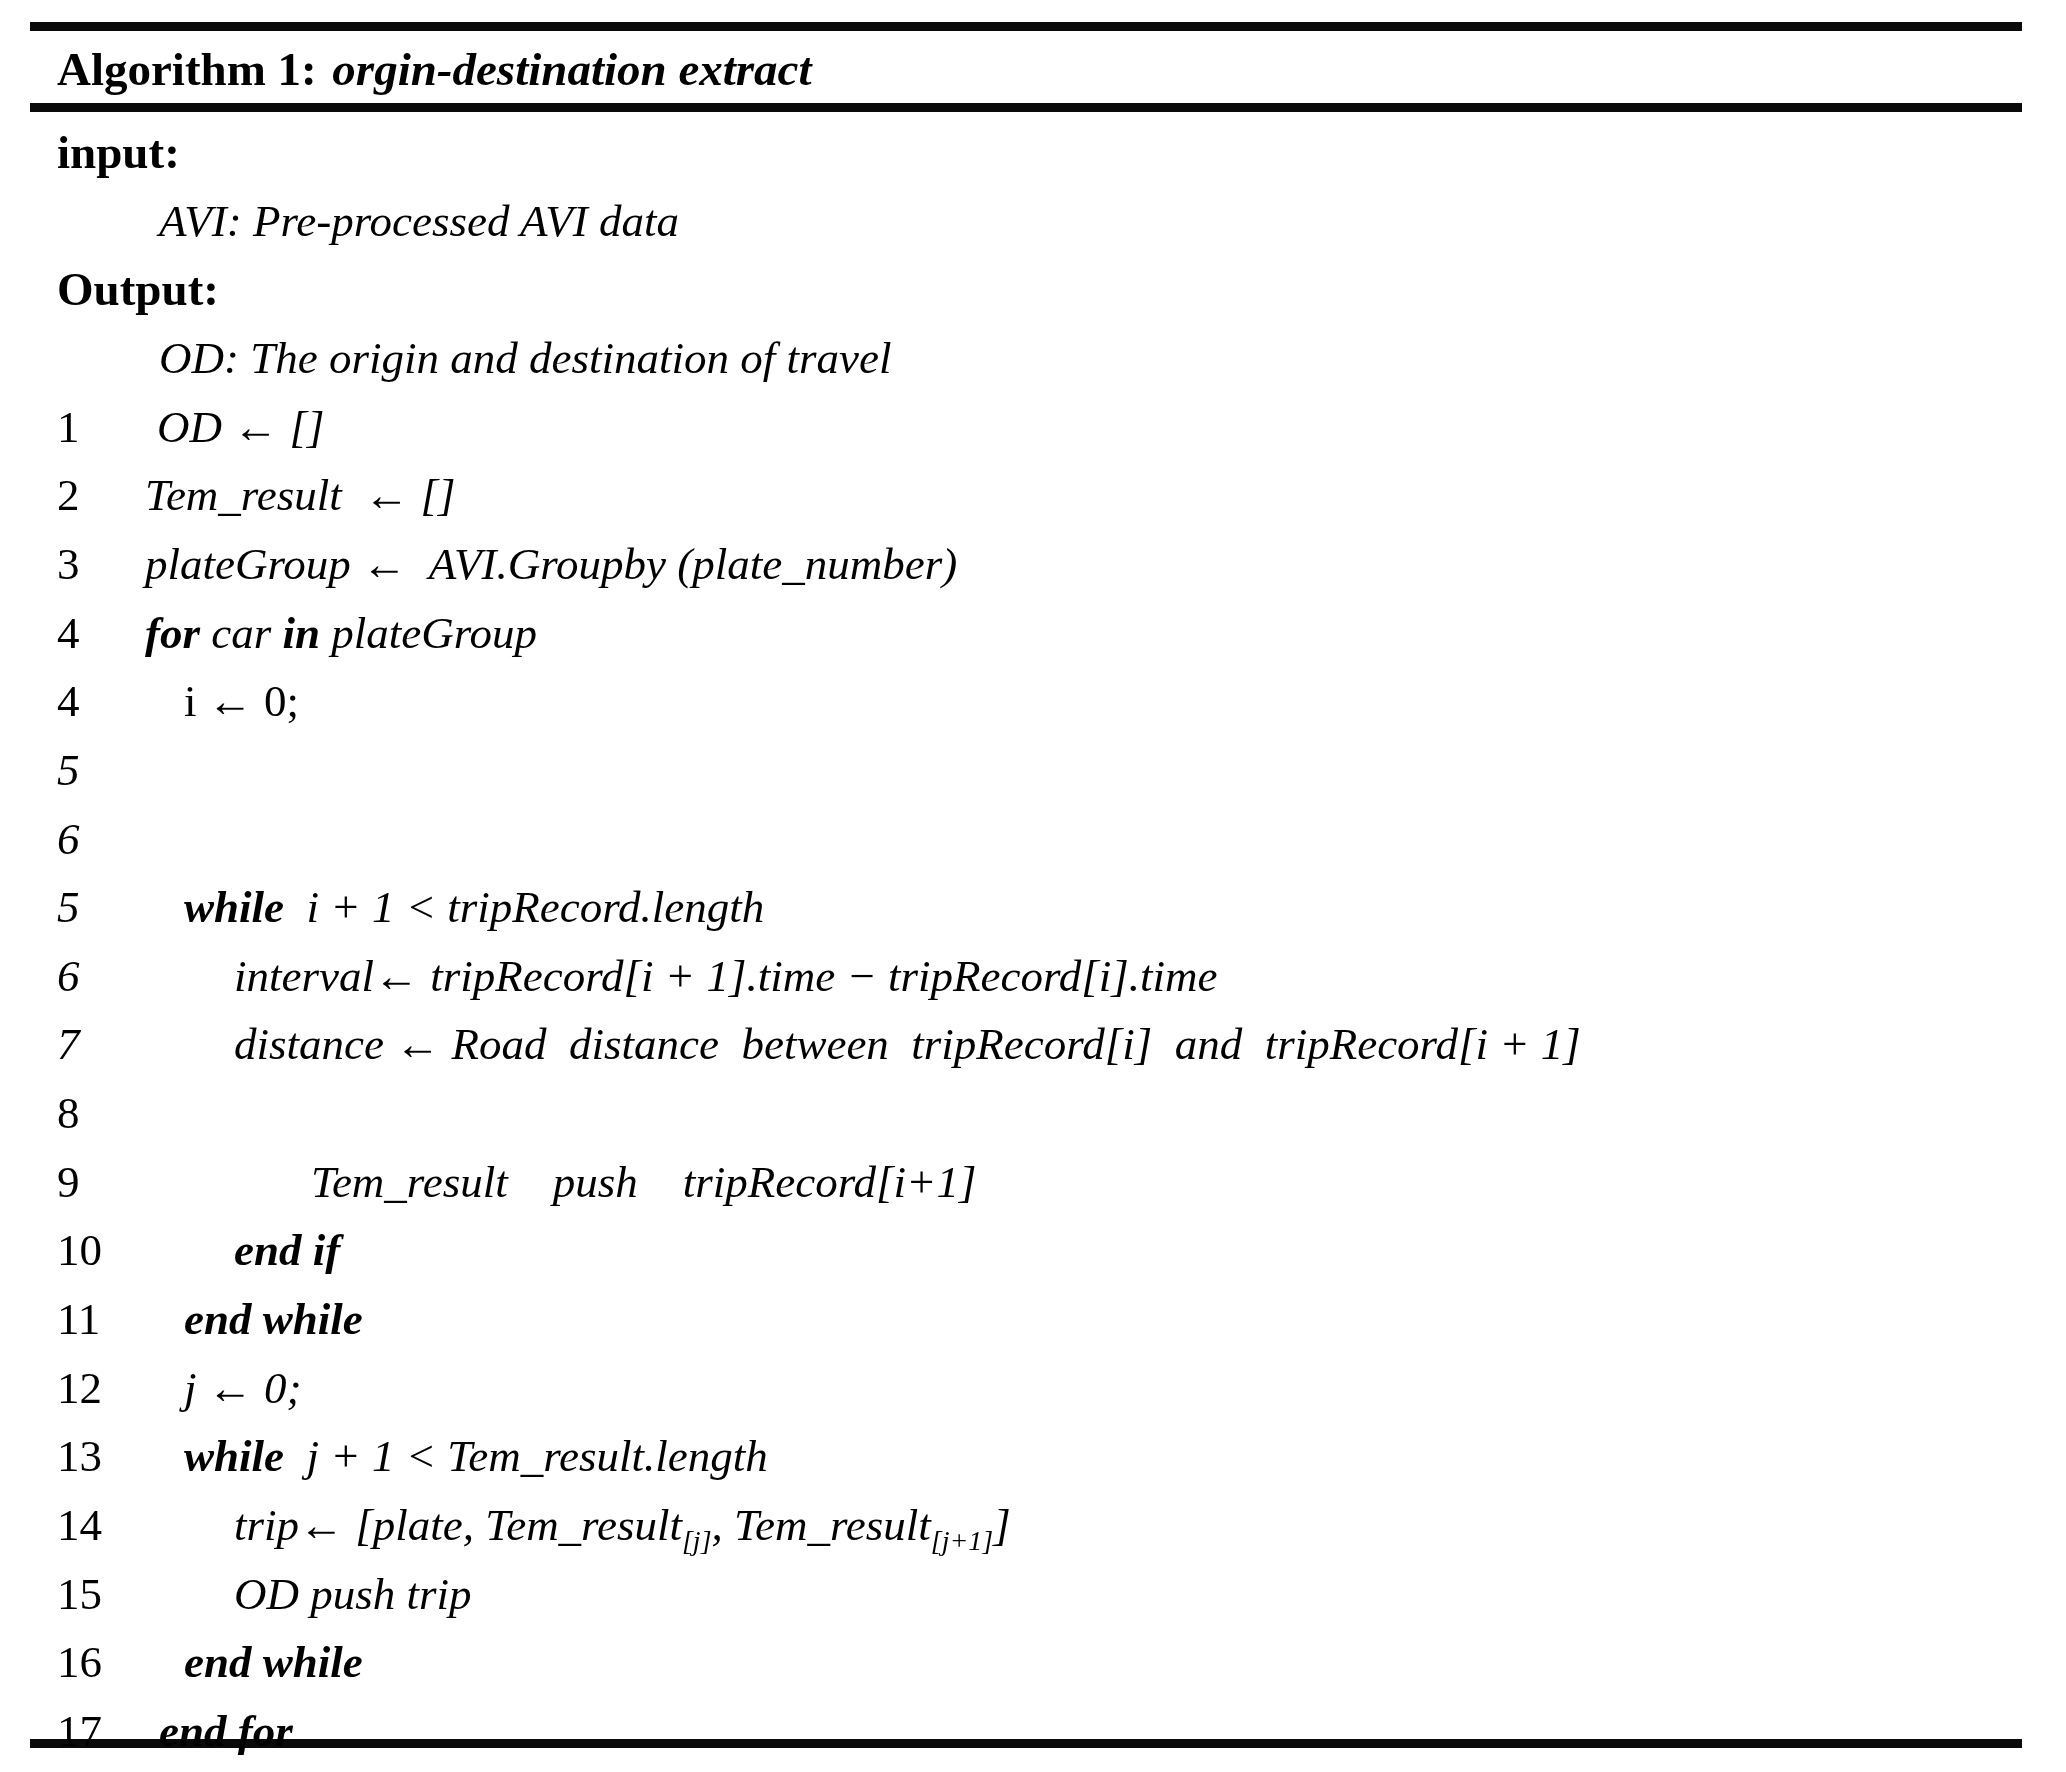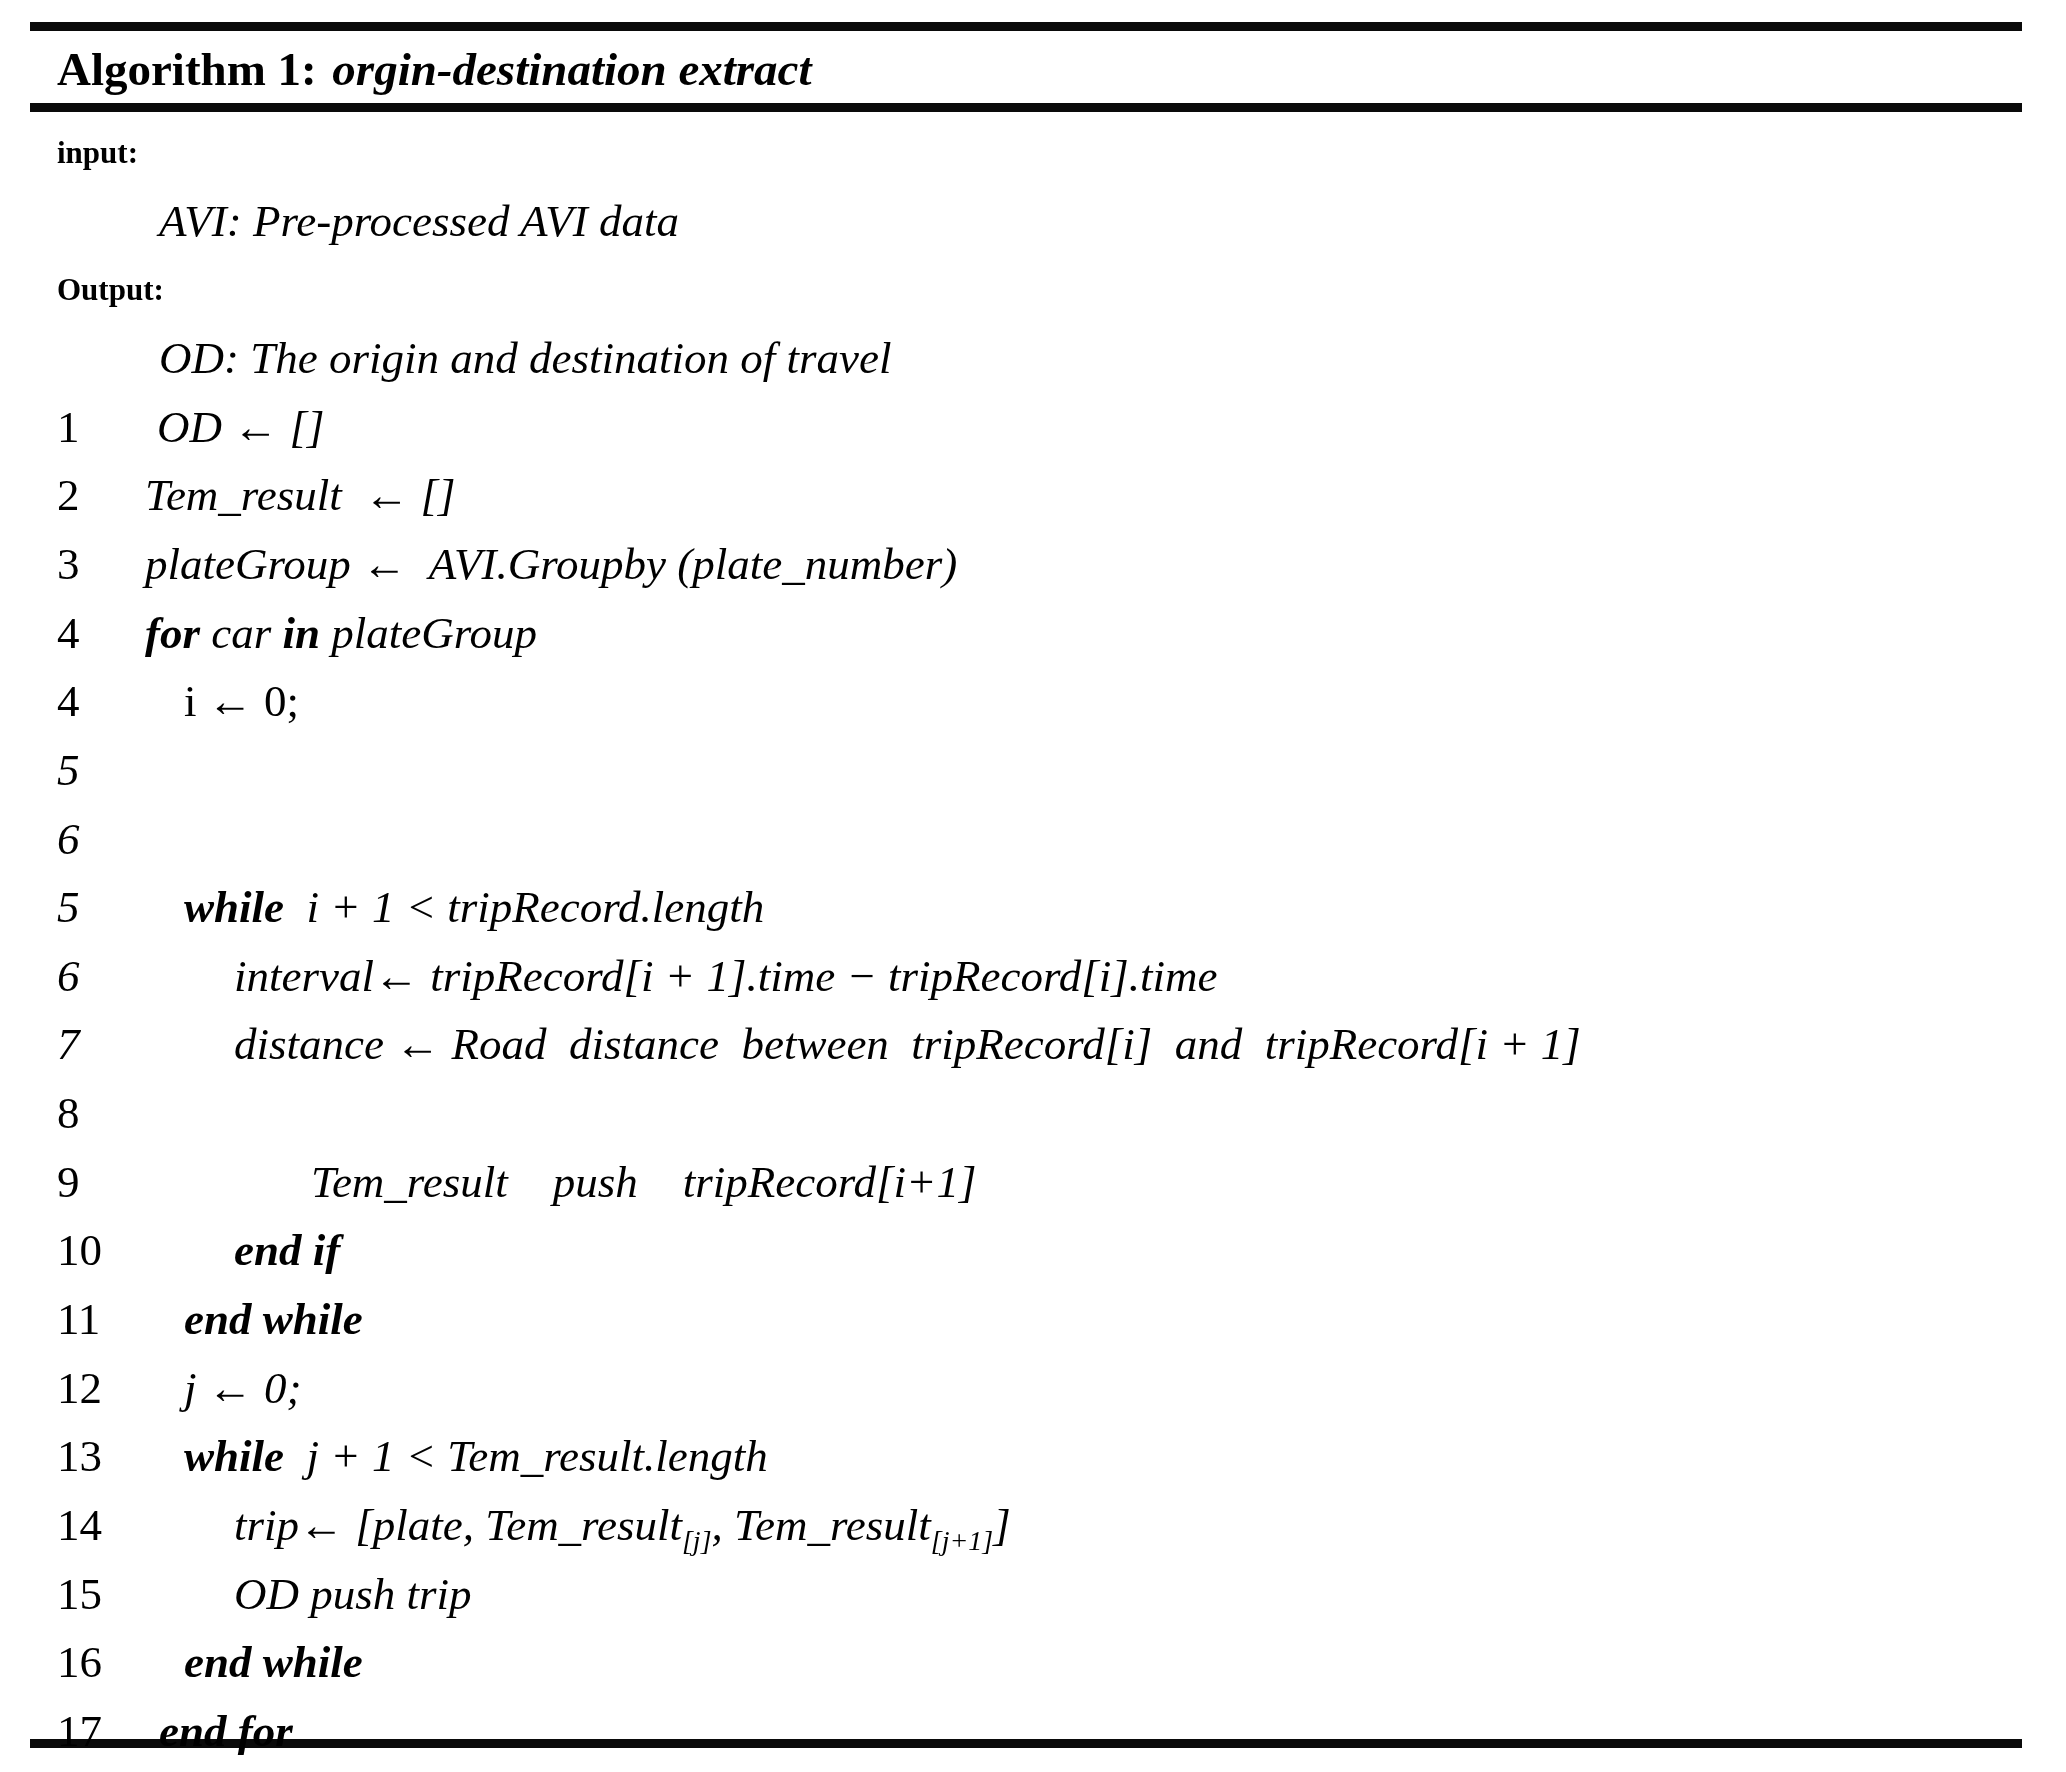--- a/index.html
+++ b/index.html
@@ -3,21 +3,21 @@
 <meta charset="utf-8">
 <style>
   html, body { margin: 0; padding: 0; background: #ffffff; }
   body { width: 2066px; height: 1773px; position: relative; overflow: hidden;
          font-family: "Liberation Serif", "DejaVu Serif", serif; color: #000; }
   .rule { position: absolute; left: 30px; width: 1992px; height: 8.5px; background: #0a0a0a; }
   .row { position: absolute; left: 0; height: 69px; width: 1824px; white-space: nowrap;
          font-size: 45px; line-height: 69px; }
   .title { font-weight: bold; font-size: 47px; }
   .title .name { font-style: italic; margin-left: 15.6px; }
-  .kw-head { font-weight: bold; font-size: 31px; position: absolute; left: 57px; }
+  .kw-head { font-weight: bold; font-size: 47px; position: absolute; left: 57px; }
   .desc { position: absolute; left: 159px; font-style: italic; font-size: 45px; }
   .num { position: absolute; left: 57px; font-size: 45px; }
   .num.it { font-style: italic; }
   .code { position: absolute; font-size: 45px; }
   .it { font-style: italic; }
   .bold { font-weight: bold; }
   .sub { font-size: 28px; vertical-align: -10px; font-style: italic; }
 </style>
 </head>
 <body>

